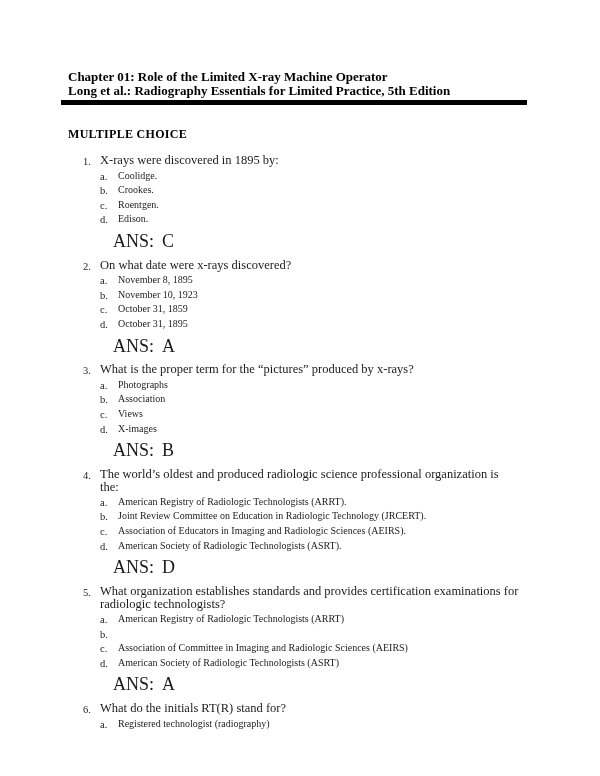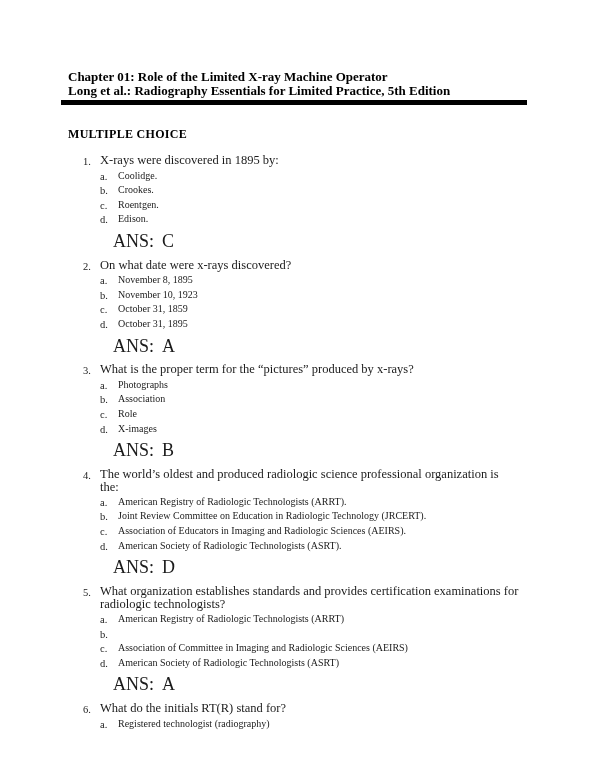--- a/index.html
+++ b/index.html
@@ -170,21 +170,21 @@
     <div class="opt-text">Photographs</div>
   </div>
 
   <div class="opt">
     <span class="opt-letter">b.</span>
     <div class="opt-text">Association</div>
   </div>
 
   <div class="opt">
     <span class="opt-letter">c.</span>
-    <div class="opt-text">Role</div>
+    <div class="opt-text">Views</div>
   </div>
 
   <div class="opt">
     <span class="opt-letter">d.</span>
     <div class="opt-text">X-images</div>
   </div>
 </div>
     <div class="ans"><span class="ans-label">ANS:</span><span class="ans-value">B</span></div>
   </div>
 

